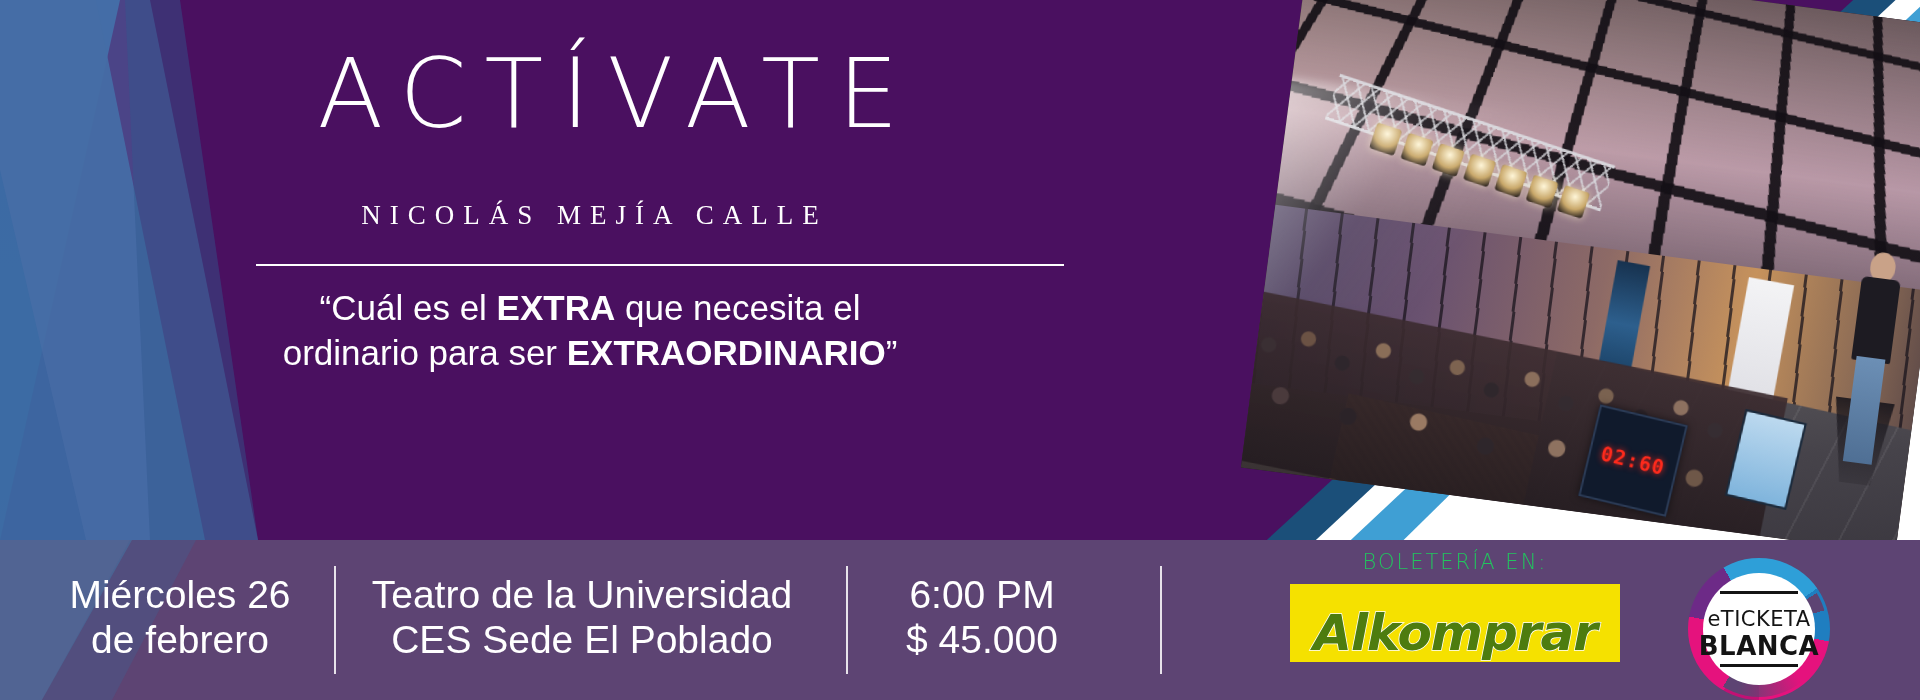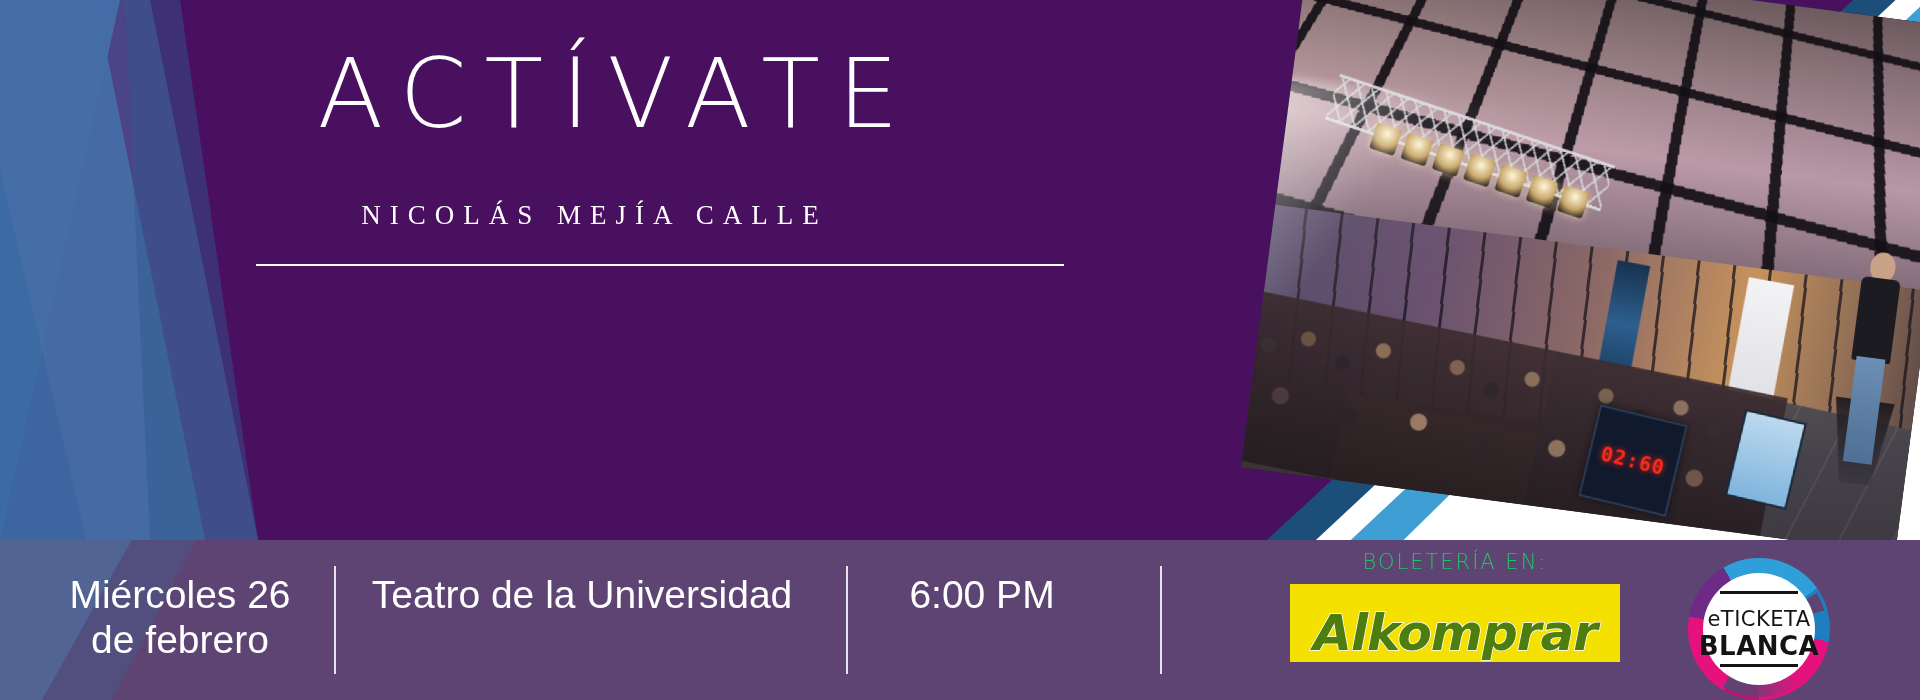--- a/index.html
+++ b/index.html
@@ -540,41 +540,47 @@
         </div>
         <div class="monitor"></div>
       </div>
     </div>
   </div>
 
   <div class="content">
     <div class="title">ACTÍVATE</div>
     <div class="speaker-name">NICOLÁS MEJÍA CALLE</div>
     <div class="divider"></div>
+    <div class="quote">
+      <div><span>“Cuál es el </span><b>EXTRA</b><span> que necesita el</span></div>
+      <div><span>ordinario para ser </span><b>EXTRAORDINARIO</b><span>”</span></div>
+    </div>
   </div>
 
   <div class="bottom-bar">
     <div class="bb-blue"></div>
     <div class="bb-blue2"></div>
 
     <div class="bb-col col-date">
       <div>Miércoles 26</div>
       <div>de febrero</div>
     </div>
 
     <div class="vline vline-1"></div>
 
     <div class="bb-col col-venue">
       <div>Teatro de la Universidad</div>
+      <div>CES Sede El Poblado</div>
     </div>
 
     <div class="vline vline-2"></div>
 
     <div class="bb-col col-time">
       <div>6:00 PM</div>
+      <div>$ 45.000</div>
     </div>
 
     <div class="vline vline-3"></div>
 
     <div class="tickets">
       <div class="tickets-label">BOLETERÍA EN:</div>
       <div class="alkomprar">
         <span>Alkomprar</span>
       </div>
     </div>

